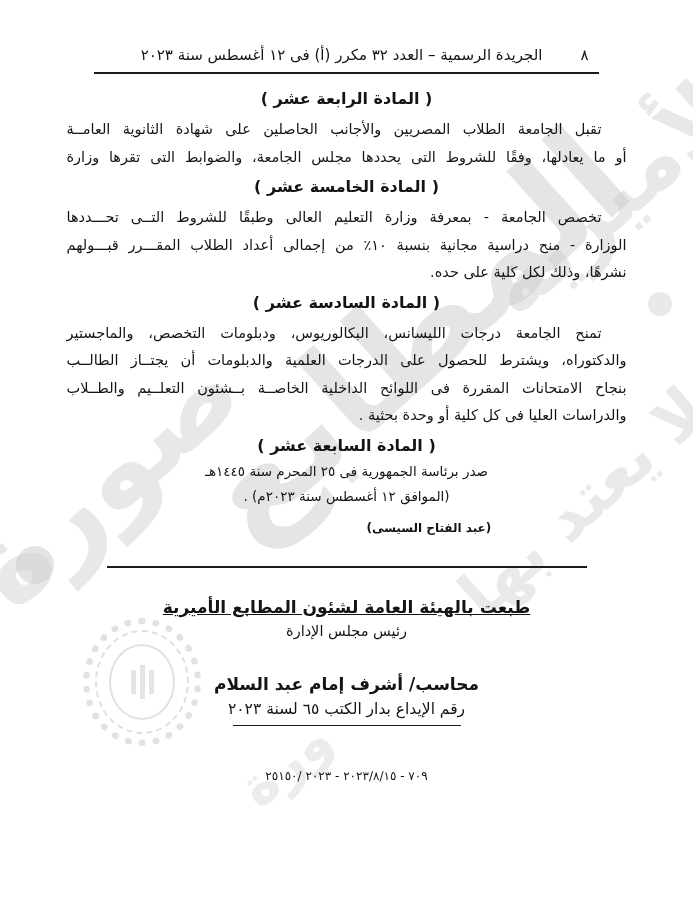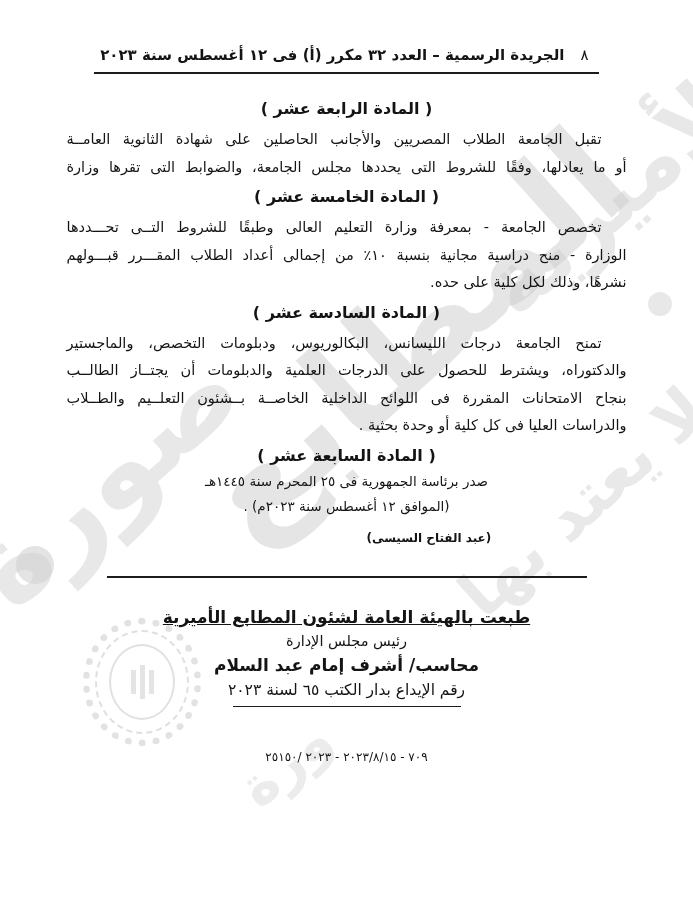--- a/index.html
+++ b/index.html
@@ -34,44 +34,44 @@
   .seal .wreath{position:absolute;inset:0;border-radius:50%;border:7px dotted #cccccc;}
   .seal .ring{position:absolute;inset:12px;border-radius:50%;border:2px dashed #c6c6c6;}
   .seal .inner{position:absolute;inset:26px;border-radius:50%;border:2px solid #c9c9c9;
     display:flex;align-items:center;justify-content:center;gap:4px;}
   .seal .bar{width:5px;height:24px;background:#cfcfcf;}
   .seal .bar.mid{height:34px;}
   
   .content{position:relative;z-index:1;width:560px;margin:0 auto;padding-top:38px;}
   .hdr-row{display:flex;align-items:flex-end;font-size:15px;height:26px;padding:0 38px 0 0;}
   .hdr-num{font-weight:normal;}
-  .hdr-title{margin-right:16px;letter-spacing:0;font-weight:bold;}
+  .hdr-title{margin-right:38px;letter-spacing:0;}
   .rule{border:0;border-top:2px solid #1c1c1c;margin:8px auto 0;width:505px;}
   .art-h{
-    text-align:center;font-weight:bold;font-size:16px;line-height:24px;margin-top:23px;
+    text-align:center;font-weight:bold;font-size:16px;line-height:24px;margin-top:13px;
   }
   .art-h.h2x{margin-top:4px;}
   .para{margin-top:5px;}
   .bline{
     font-size:14.5px;line-height:27.5px;
     text-align:justify;text-align-last:justify;
   }
   .bline.first{text-indent:25px;}
   .bline.last{text-align:right;text-align-last:auto;}
   .bline.only{text-align:right;text-align-last:auto;text-indent:25px;}
   .issue-line{text-align:center;font-size:13.5px;line-height:23px;margin-top:2px;}
   .signature{
     margin-top:8px;font-size:12px;font-weight:bold;line-height:24px;
     text-align:left;padding-left:300px;white-space:nowrap;
   }
   .divider{border:0;border-top:2px solid #1c1c1c;margin:26px auto 0;width:480px;}
   .footer{margin-top:26px;text-align:center;}
   .f-print{font-size:17px;font-weight:bold;line-height:26px;letter-spacing:-0.5px;text-decoration:underline;}
   .f-chair-title{font-size:14.5px;line-height:22px;}
-  .f-chair-name{font-size:17px;font-weight:bold;line-height:26px;}
+  .f-chair-name{font-size:17px;font-weight:bold;line-height:26px;margin-top:29px;}
   .f-deposit{font-size:15.5px;line-height:24px;}
   .f-underline{border:0;border-top:1.5px solid #1c1c1c;width:228px;margin:4px auto 2px;}
   .f-code{font-size:12px;line-height:20px;letter-spacing:1.5px;direction:ltr;margin-top:40px;}
 </style>
 </head>
 <body>
 
 <div class="page">
 
   <div class="wm-layer">

